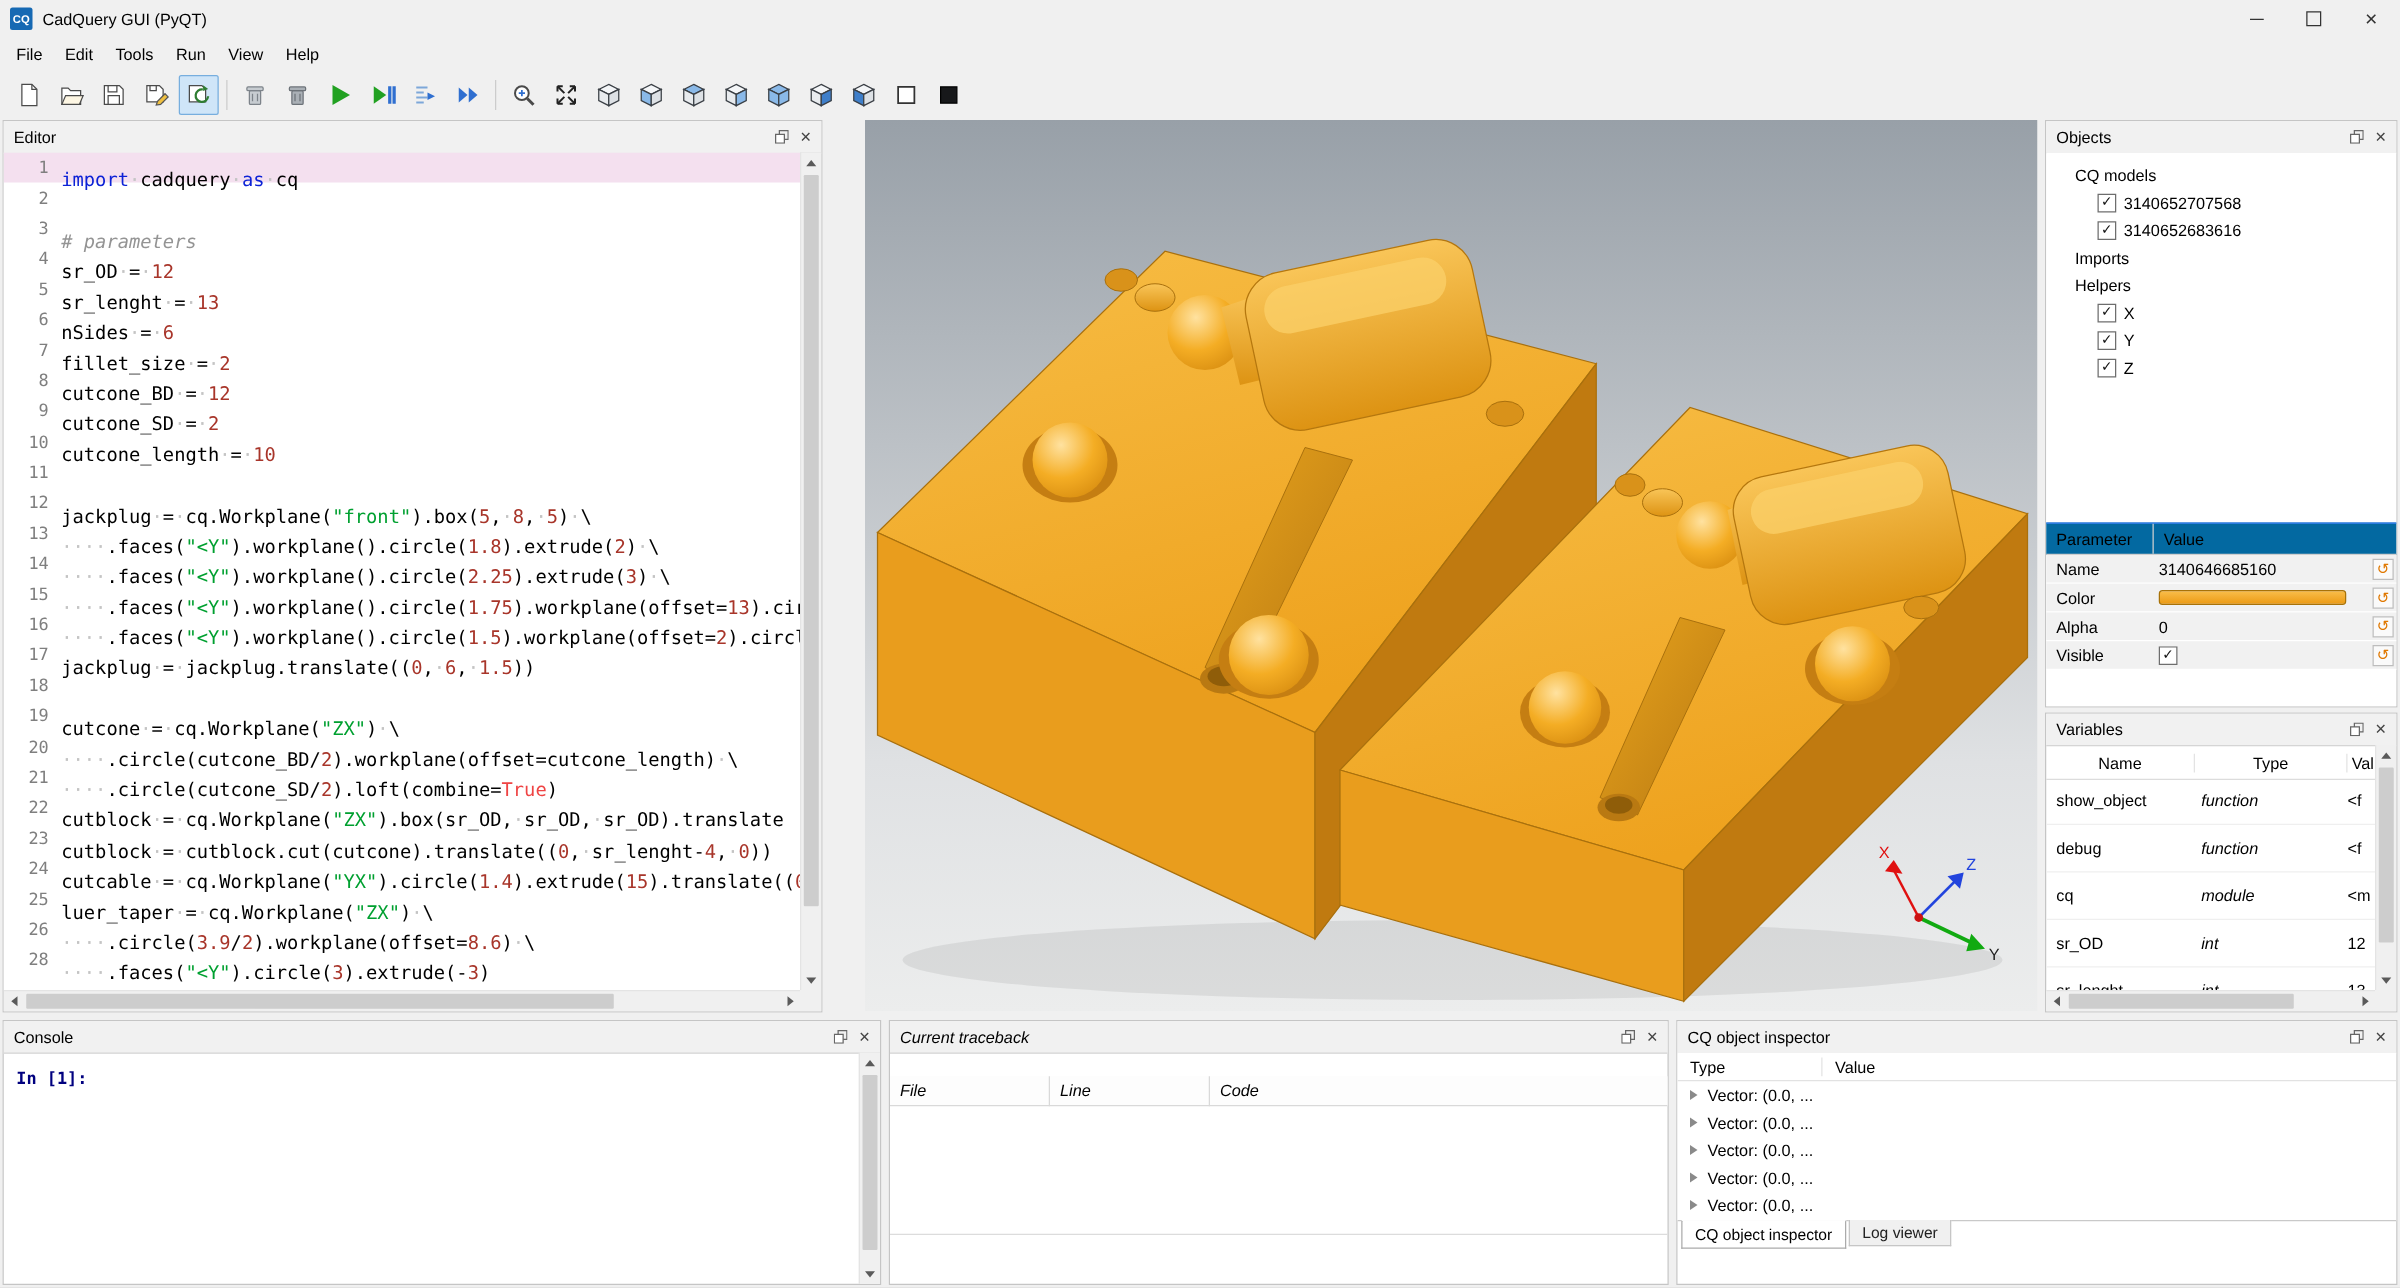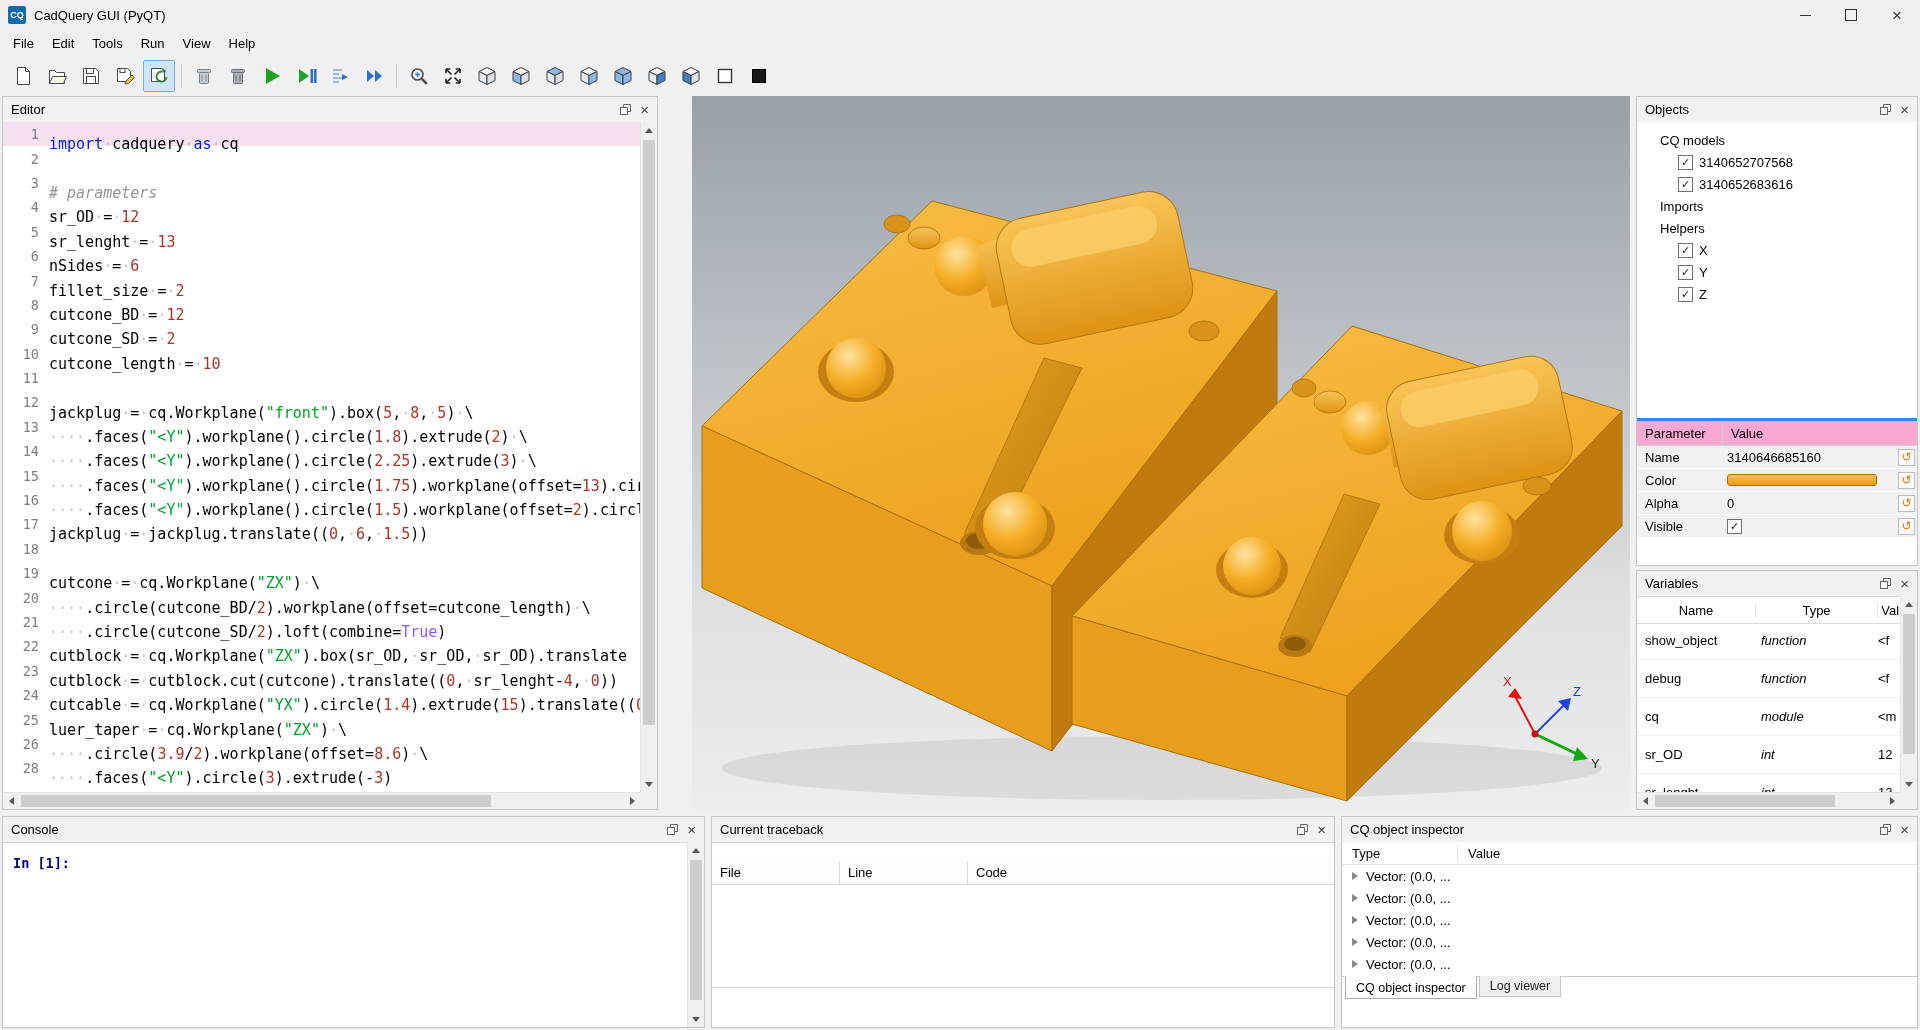--- a/index.html
+++ b/index.html
@@ -43,21 +43,21 @@
   
   #editor-panel{left:2px;top:96px;width:656px;height:714px;}
   #code-rows{position:absolute;left:0;top:25px;right:17px;bottom:17px;overflow:hidden;background:#fff;}
   .code-line{display:flex;height:24.4px;align-items:center;white-space:pre;}
   .code-line.hl{background:#f4e0ef;}
   .ln{width:36px;text-align:right;padding-right:10px;color:#7f7f7f;flex:none;font-size:13.5px;font-family:"DejaVu Sans Mono",monospace;}
   .ct{font-family:"DejaVu Sans Mono",monospace;font-size:15px;margin-top:20px;}
   .tk-kw{color:#0d22d6;}
   .tk-st{color:#00a030;}
   .tk-nm{color:#a8352a;}
-  .tk-bl{color:#8b5cf6;}
+  .tk-bl{color:#ef4444;}
   .tk-cm{color:#949494;font-style:italic;}
   .tk-ws{color:#c4c4c4;}
   .tk-tx{color:#000;}
 
   
   .vscroll{position:absolute;width:17px;background:#f0f0f0;border-left:1px solid #e4e4e4;box-sizing:border-box;}
   .hscroll{position:absolute;height:17px;background:#f0f0f0;border-top:1px solid #e4e4e4;box-sizing:border-box;}
   .sb-btn{position:absolute;width:16px;height:16px;display:flex;align-items:center;justify-content:center;}
   .t-up{width:0;height:0;border:4px solid transparent;border-bottom:5px solid #5a5a5a;margin-bottom:4px;}
   .t-dn{width:0;height:0;border:4px solid transparent;border-top:5px solid #5a5a5a;margin-top:4px;}
@@ -73,21 +73,21 @@
 
   
   #objects-panel{left:1636px;top:96px;width:282px;height:470px;}
   #objects-body{position:absolute;left:0;top:25px;right:0;bottom:0;background:#fff;}
   #objects-tree{padding:7px 8px 0 23px;}
   .tsec{height:22px;display:flex;align-items:center;}
   .tree-row{display:flex;align-items:center;height:22px;margin-left:18px;}
   .cb{width:13px;height:13px;border:1px solid #6e6e6e;background:#fff;font-size:11px;line-height:12px;text-align:center;color:#111;margin-right:6px;flex:none;box-sizing:content-box;}
 
   #params-block{position:absolute;left:0;right:0;top:296px;}
-  .phead{display:flex;height:24px;background:#f9a8d4;border-top:3px solid #3b82f6;border-bottom:1px solid #cfcfcf;align-items:center;}
+  .phead{display:flex;height:24px;background:#0369a1;border-top:1px solid #3b82f6;border-bottom:1px solid #cfcfcf;align-items:center;}
   .phc{padding-left:8px;height:100%;display:flex;align-items:center;border-right:1px solid #cfcfcf;box-sizing:border-box;}
   .phc1{width:86px;}
   .phc2{flex:1;border-right:none;}
   .prow{display:flex;height:22px;align-items:center;background:#f1f1f1;border-bottom:1px solid #ffffff;}
   .pname{width:86px;padding-left:8px;box-sizing:border-box;flex:none;}
   .pval{flex:1;display:flex;align-items:center;padding-left:4px;overflow:hidden;}
   .pbtn{width:17px;height:17px;margin-right:2px;background:#fafafa;border:1px solid #bdbdbd;display:flex;align-items:center;justify-content:center;color:#e07800;font-size:12px;flex:none;box-sizing:border-box;}
   .swatch{width:150px;height:12px;border:1px solid #a87208;border-radius:3px;box-sizing:border-box;}
 
   #variables-panel{left:1636px;top:570px;width:282px;height:240px;}
@@ -99,21 +99,21 @@
   #vars-rows{position:absolute;left:0;top:51px;right:17px;bottom:17px;overflow:hidden;}
   .vrow{display:flex;height:37px;align-items:center;border-bottom:1px solid #efefef;}
   .vc0{width:118px;padding-left:8px;box-sizing:border-box;flex:none;}
   .vc1{width:121px;padding-left:6px;box-sizing:border-box;flex:none;font-style:italic;}
   .vc2{flex:1;padding-left:2px;overflow:hidden;white-space:nowrap;}
 
   
   #console-panel{left:2px;top:816px;width:703px;height:212px;}
   .console-prompt{position:absolute;left:10px;top:38px;font-family:"DejaVu Sans Mono",monospace;font-size:13.5px;font-weight:bold;color:#00007f;}
 
-  #traceback-panel{left:711px;top:816px;width:624px;height:212px;}
+  #traceback-panel{left:711px;top:816px;width:624px;height:212px;font-style:italic;}
   #tb-table{position:absolute;left:0;right:0;top:44px;height:126px;border-bottom:1px solid #dcdcdc;}
   .thead{display:flex;height:24px;}
   .thc{background:#fdfdfd;border-right:1px solid #d9d9d9;border-bottom:1px solid #d9d9d9;display:flex;align-items:center;padding-left:8px;box-sizing:border-box;}
   .thc0{width:128px;}
   .thc1{width:128px;}
   .thc2{flex:1;border-right:none;}
 
   #inspector-panel{left:1341px;top:816px;width:577px;height:212px;}
   #insp-body{position:absolute;left:0;right:0;top:25px;height:134px;border-bottom:1px solid #c9c9c9;background:#fff;overflow:hidden;}
   .ihead{display:flex;height:22px;border-bottom:1px solid #e2e2e2;align-items:center;}

